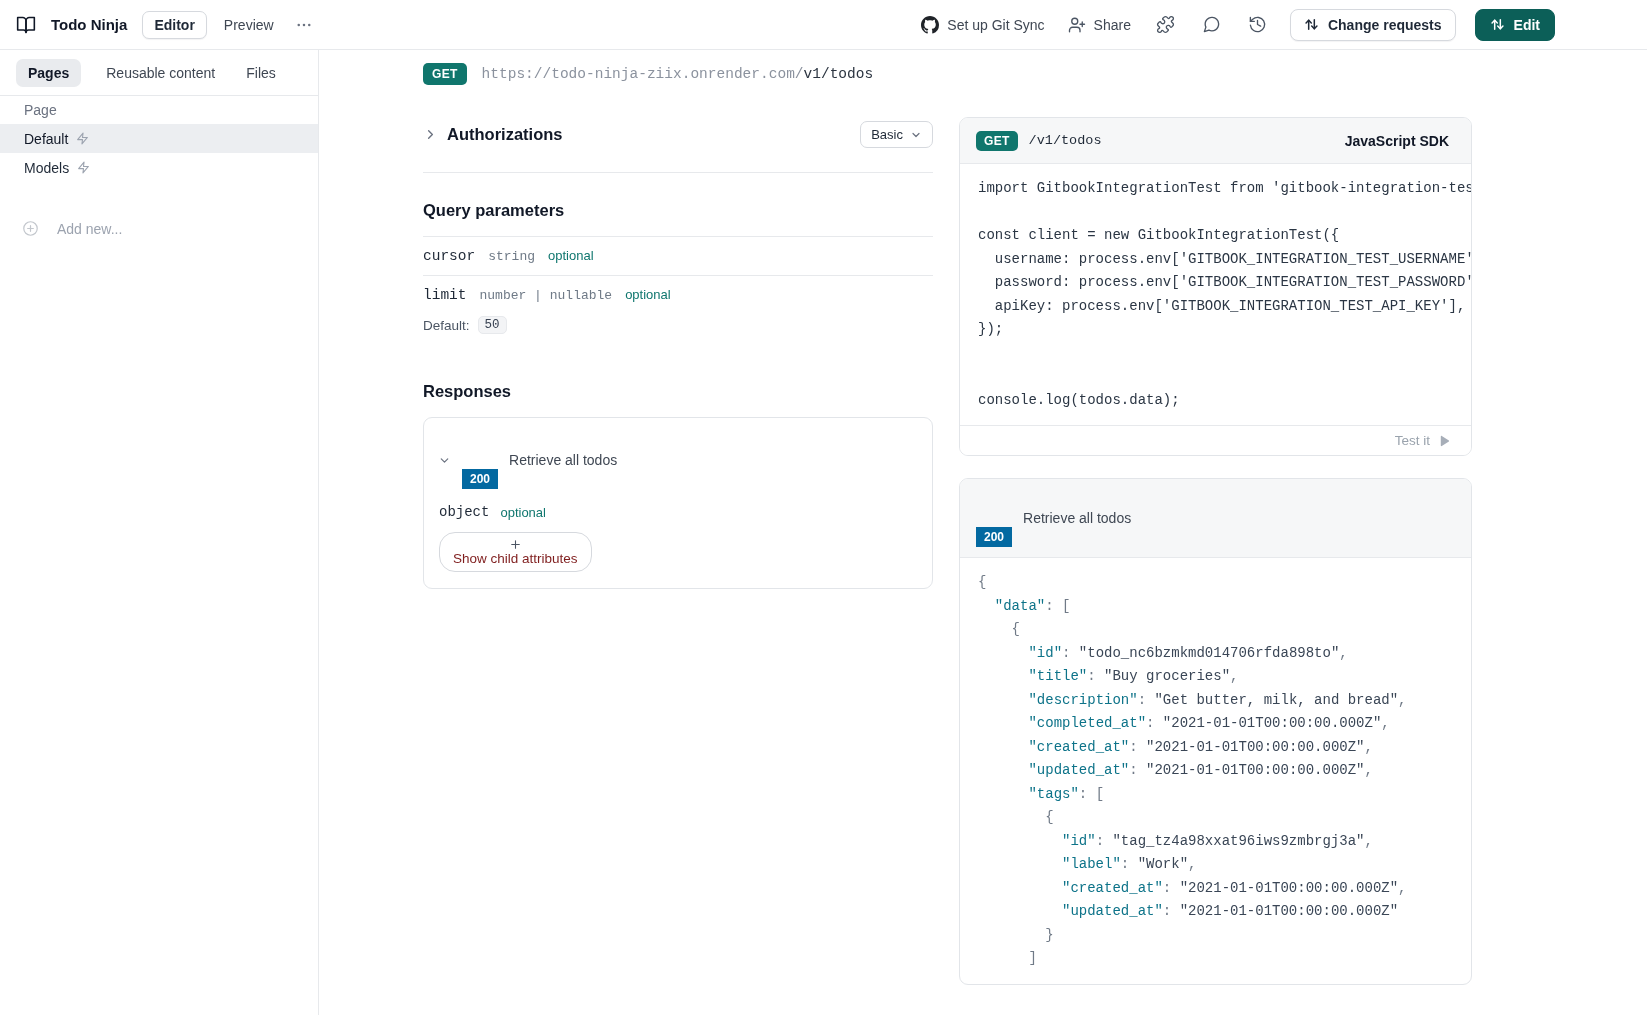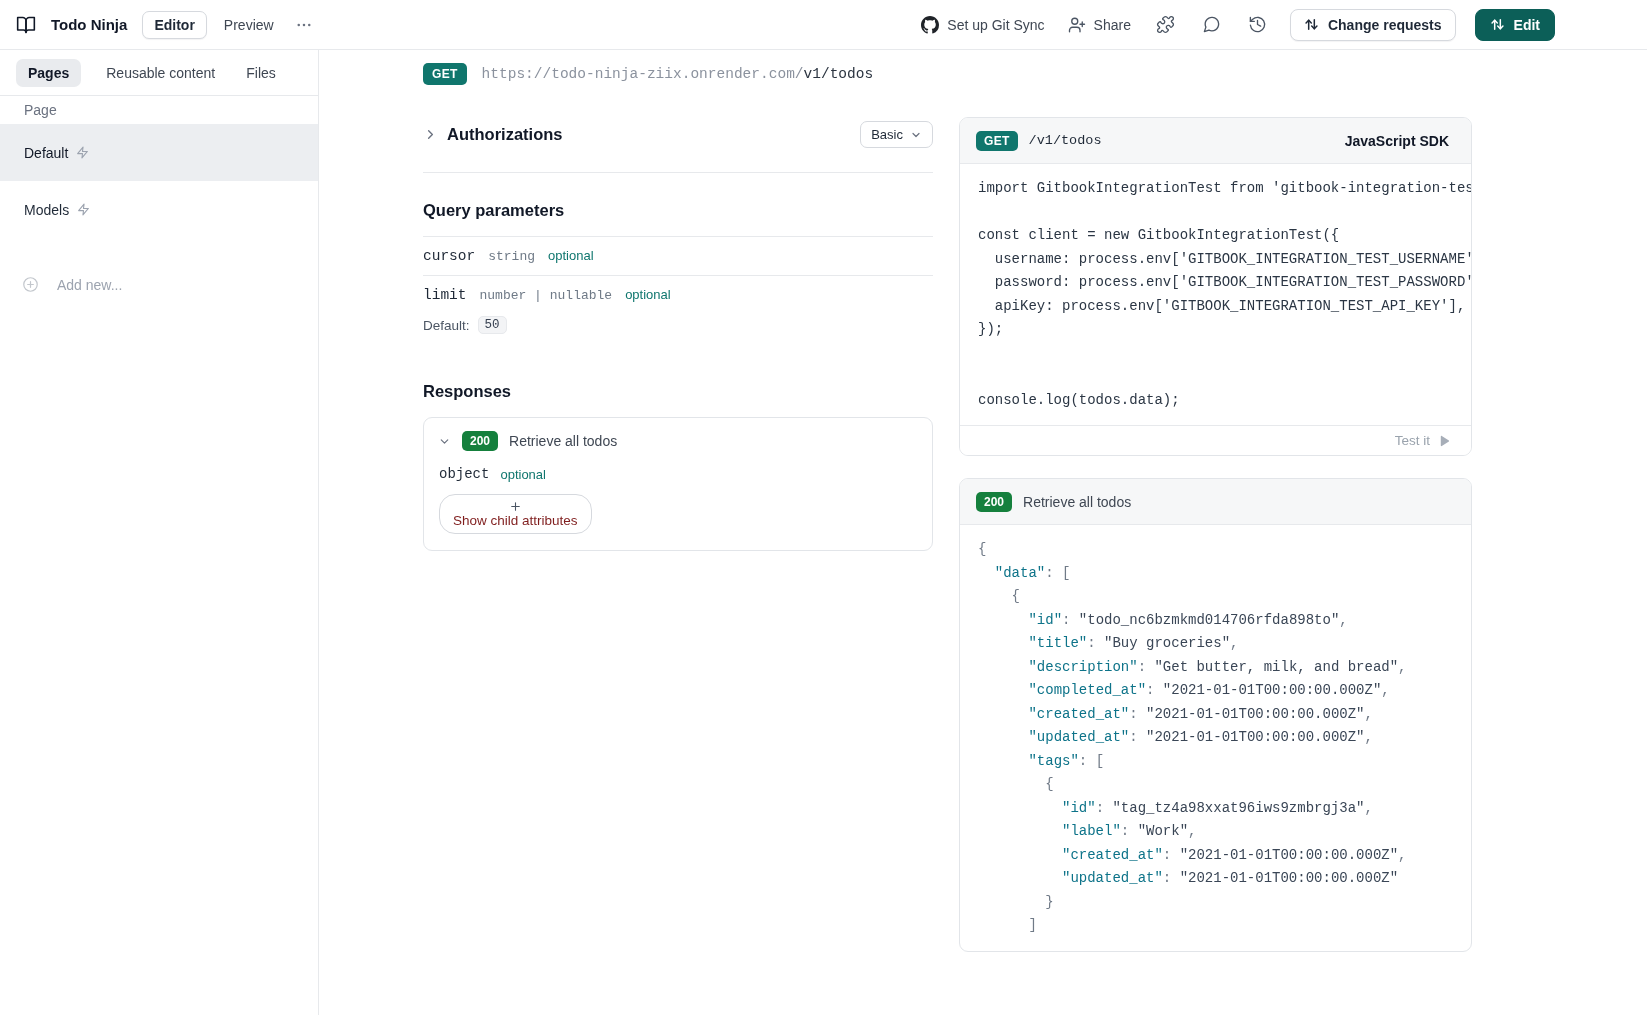--- a/index.html
+++ b/index.html
@@ -42,21 +42,21 @@
   
   .shell { display:flex; height:965px; }
   .sidebar { width:319px; min-width:319px; border-right:1px solid #e7e9ec; background:#fff; }
   .sb-tabs { display:flex; align-items:center; gap:19px; padding:0 16px; height:46px; border-bottom:1px solid #e7e9ec; }
   .sb-tab-active {
     font:inherit; font-size:14px; font-weight:600; color:#111827; background:#e9ebee;
     border:none; border-radius:7px; padding:6px 12px; cursor:pointer;
   }
   .sb-tab { font:inherit; font-size:14px; font-weight:500; color:#3f4753; background:none; border:none; cursor:pointer; }
   .sb-section { padding:0 24px; font-size:14px; color:#6b7280; height:28px; display:flex; align-items:center; }
-  .sb-item { display:flex; align-items:center; gap:8px; padding:0 24px; height:57px; font-size:14px; font-weight:500; color:#1f2937; cursor:pointer; }
+  .sb-item { display:flex; align-items:center; gap:8px; padding:0 24px; height:29px; font-size:14px; font-weight:500; color:#1f2937; cursor:pointer; }
   .sb-item.selected { background:#eceef1; color:#111827; }
   .sb-add { display:flex; align-items:center; gap:18px; padding:0 22px; margin-top:38px; color:#9ca3af; font-size:14px; cursor:pointer; }
 
   
   .content { flex:1; background:#fff; overflow:hidden; }
   .url-row { display:flex; align-items:center; gap:15px; padding:13px 0 0 104px; }
   .method-badge {
     background:#10766d; color:#fff; font-size:12px; font-weight:700; letter-spacing:.3px;
     border-radius:5px; padding:4px 9px; display:inline-block;
   }
@@ -85,21 +85,21 @@
   .param-row { display:flex; align-items:baseline; gap:13px; padding:11px 0; }
   .param-name { font-size:14.5px; color:#1f2937; }
   .param-type { font-size:13px; color:#6f7a87;text-align:center; }
   .opt { font-size:13px; color:#0f766e; }
   .default-row { display:flex; align-items:center; gap:8px; margin:2px 0 6px; font-size:13.5px; color:#4b5563; }
   .code-chip { font-size:12.5px; background:#f3f4f6; border:1px solid #e7e9ec; border-radius:5px; padding:1px 6px; color:#374151; }
 
   .h-resp { margin-top:48px; }
   .resp-card { border:1px solid #e2e5e9; border-radius:9px; margin-top:16px; padding-bottom:16px; background:#fff; }
   .resp-head { display:flex; align-items:center; gap:11px; padding:13px 14px 9px; cursor:pointer; }
-  .status-badge { background:#15803d; color:#fff; font-size:12px; font-weight:700; border-radius:5px; padding:3px 8px; display:inline-block; }
+  .status-badge { background:#0369a1; color:#fff; font-size:12px; font-weight:700; border-radius:0; padding:3px 8px; display:inline-block;margin-top:38px; }
   .resp-summary { font-size:14px; color:#3f4753; }
   .obj-row { display:flex; align-items:center; gap:11px; padding:6px 14px 0 15px; }
   .obj-type { font-size:14px; color:#1f2937; }
   .pill-btn {
     display:flex; align-items:center; border:1px solid #d6d9de; background:#fff;
     border-radius:16px; padding:5px 13px; font:inherit; font-size:13.5px; color:#7f1d1d;
     margin:12px 14px 0 15px; cursor:pointer;flex-direction:column;
   }
 
   

